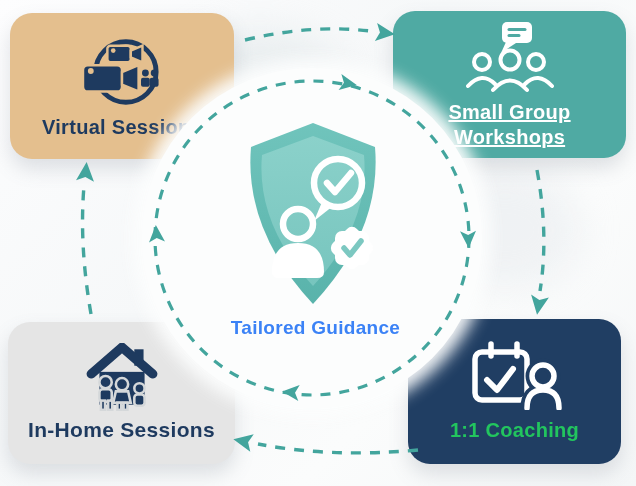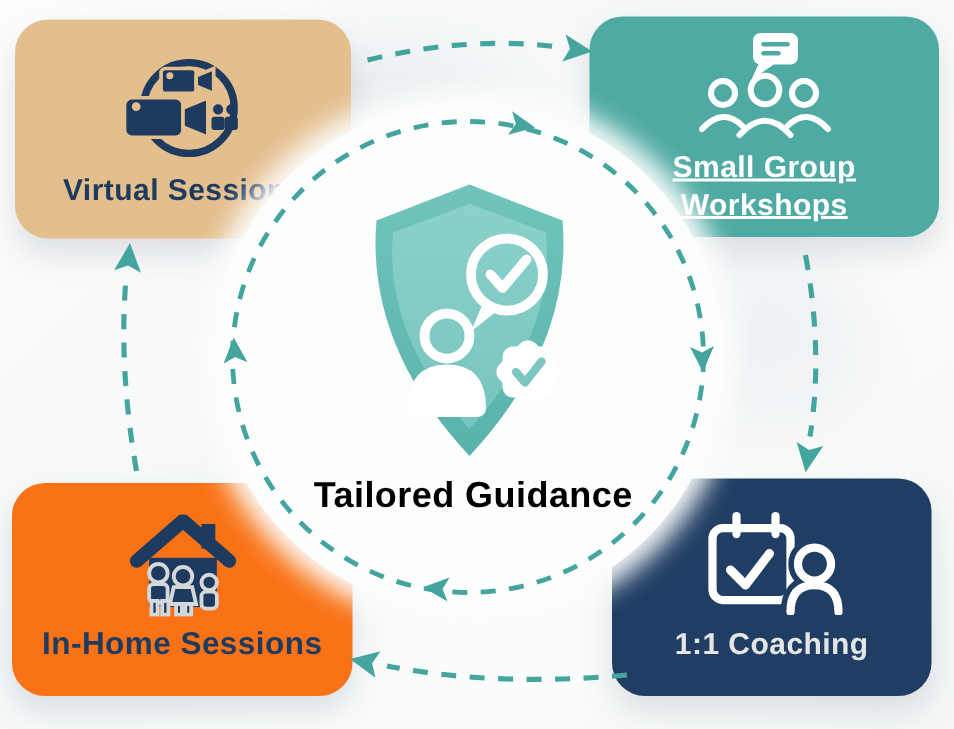--- a/index.html
+++ b/index.html
@@ -16,33 +16,33 @@
     position:absolute;border-radius:22px;z-index:1;
     display:flex;flex-direction:column;align-items:center;justify-content:center;
     box-shadow:0 10px 20px rgba(105,115,130,.20);
     text-align:center;
   }
   .node .label{font-weight:700;letter-spacing:.3px;line-height:1.22;}
   .n-virtual{left:10px;top:13px;width:224px;height:146px;background:#e4bf8e;}
   .n-virtual .label{color:#1e3a5f;font-size:20px;margin-top:4px;}
   .n-group{left:393px;top:11px;width:233px;height:147px;background:#4faaa3;}
   .n-group .label{color:#ffffff;font-size:20px;width:150px;margin-top:4px;text-decoration:underline;}
-  .n-home{left:8px;top:322px;width:227px;height:142px;background:#f97316;}
+  .n-home{left:8px;top:322px;width:227px;height:142px;background:#e5e5e5;}
   .n-home .label{color:#1e3a5f;font-size:21px;margin-top:6px;}
   .n-coach{left:408px;top:319px;width:213px;height:145px;background:#203e63;}
-  .n-coach .label{color:#e5e5e5;font-size:20px;margin-top:8px;}
+  .n-coach .label{color:#22c55e;font-size:20px;margin-top:8px;}
   .disk{
     position:absolute;z-index:2;left:142px;top:68px;width:340px;height:340px;
     border-radius:50%;background:#fcfdfd;
     box-shadow:0 0 16px 10px rgba(252,253,253,.95);
   }
   .overlay{position:absolute;inset:0;z-index:3;pointer-events:none;}
   .center-label{
     position:absolute;z-index:4;left:208px;top:317px;width:215px;
-    text-align:center;font-weight:700;font-size:24px;letter-spacing:.3px;color:#000000;
+    text-align:center;font-weight:700;font-size:19px;letter-spacing:.3px;color:#3b82f6;
   }
   .icon-wrap{display:flex;align-items:center;justify-content:center;}
 </style>
 </head>
 <body>
 
 <div class="canvas">
 
   <div class="smudge sm1"></div>
   <div class="smudge sm2"></div>

